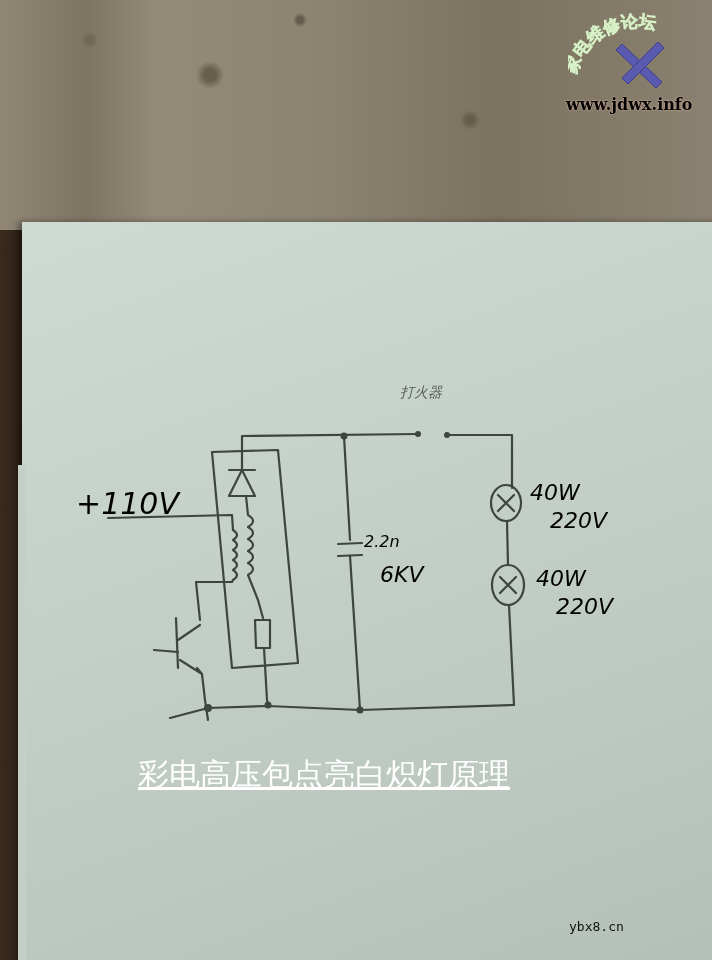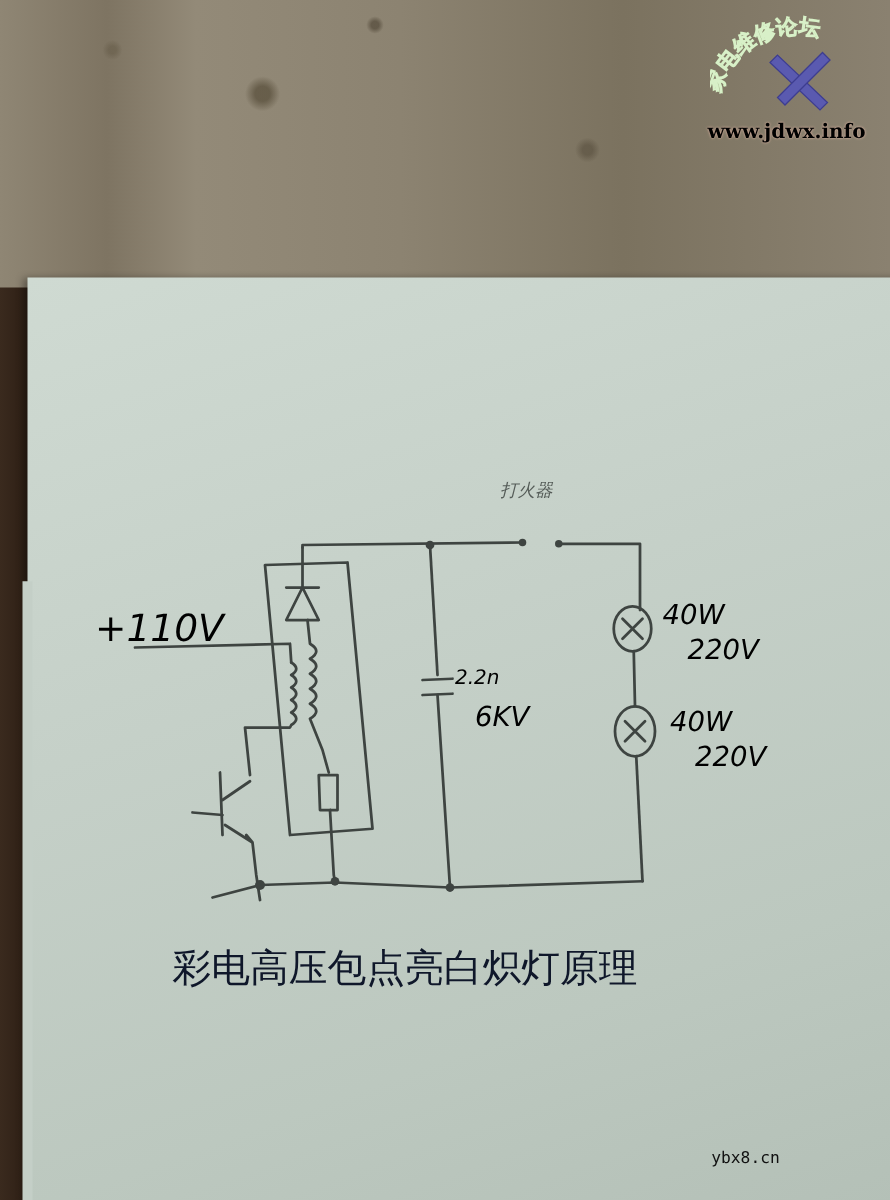--- a/index.html
+++ b/index.html
@@ -35,21 +35,21 @@
       pointer-events: none;
     }
     .hand {
       position: absolute; color: #000000;
       font-family: "DejaVu Sans", sans-serif; font-style: italic;
       transform-origin: left top;
     }
     .caption {
       position: absolute; left: 138px; top: 754px;
       font-family: "DejaVu Sans", sans-serif;
-      font-size: 31px; color: #0f172a; letter-spacing: 0px;
+      font-size: 31px; color: #ffffff; letter-spacing: 0px; text-decoration: underline;
     }
     .wm-url {
       position: absolute; left: 566px; top: 95px;
       font-family: "DejaVu Serif", serif; font-size: 16px; font-weight: bold;
       color: #000000; text-shadow: 0 0 2px #f2c0b0;
     }
     .wm-logo-text {
       position: absolute; left: 568px; top: 12px; width: 140px; height: 80px;
     }
     .wm-bottom {

